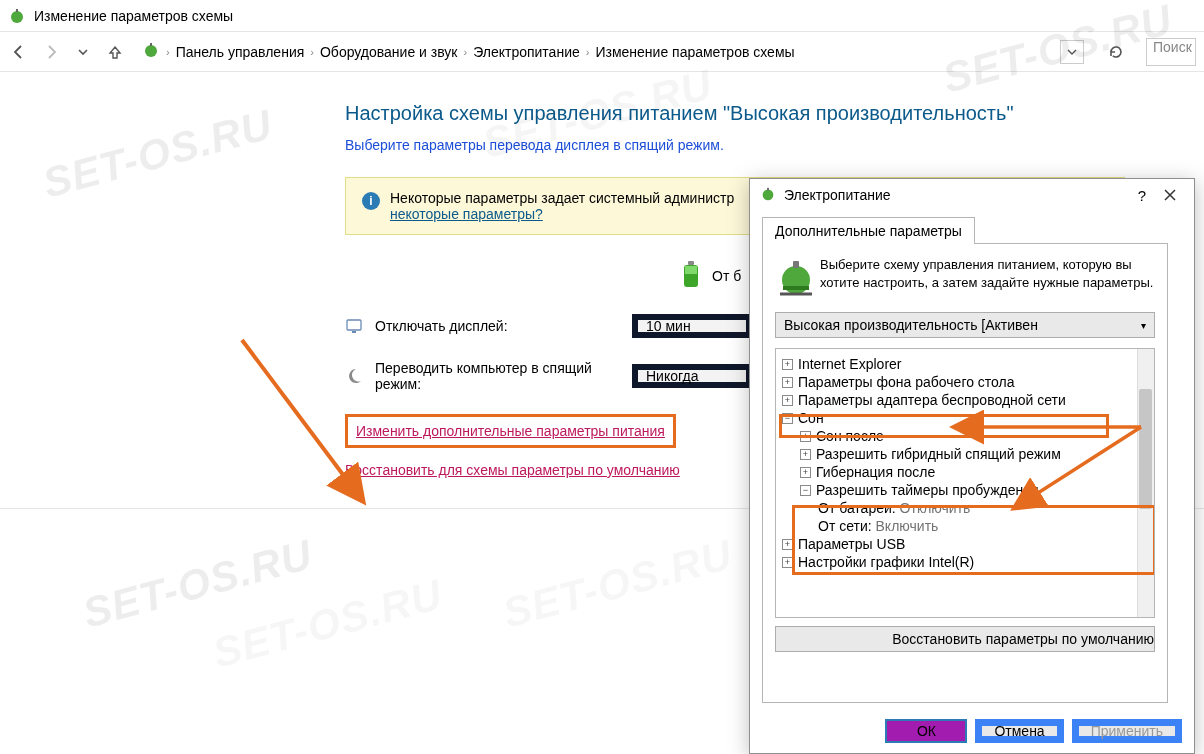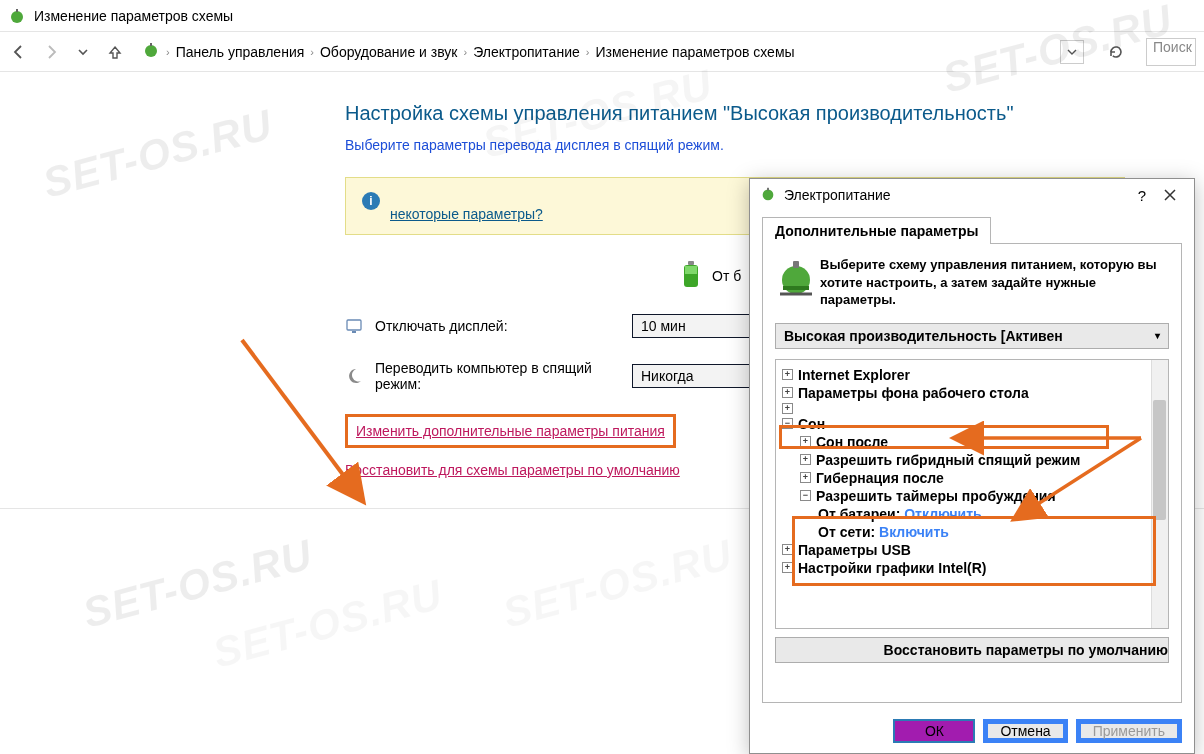--- a/index.html
+++ b/index.html
@@ -25,37 +25,37 @@
 
   .notice { background: #fdf8d8; border: 1px solid #e3dd88; padding: 12px 16px; display: flex; gap: 10px; width: 780px; margin-bottom: 24px; position: relative; }
   .notice-icon { width: 18px; height: 18px; border-radius: 50%; background: #2b7bb5; color: #fff; display: inline-flex; align-items: center; justify-content: center; font-size: 12px; font-weight: bold; flex-shrink: 0; margin-top: 2px; }
   .notice .link { color: #0b5a8b; text-decoration: underline; cursor: pointer; }
 
   .battery-row { display: flex; align-items: center; gap: 10px; margin: 18px 0 22px 335px; }
 
   .setting-row { display: flex; align-items: center; gap: 12px; margin-bottom: 22px; }
   .setting-icon { width: 18px; height: 18px; flex-shrink: 0; }
   .setting-label { width: 245px; }
-  .setting-value { border: 1px solid #0f172a; width: 120px; height: 24px; display: inline-flex; align-items: center; padding: 0 8px; background: #f3f3f3; }
+  .setting-value { border: 6px solid #0f172a; width: 120px; height: 24px; display: inline-flex; align-items: center; padding: 0 8px; background: #f3f3f3; }
 
   .link-row { margin: 14px 0; }
   .link-row a { color: #be185d; text-decoration: underline; cursor: pointer; }
   .highlight-link { border: 3px solid #e56b1f; padding: 6px 8px; display: inline-block; }
 
   .divider { border-top: 1px solid #e5e5e5; margin: 30px -345px 0 -345px; height: 1px; }
 
   
   .annot-arrow1 { position: absolute; left: 232px; top: 330px; pointer-events: none; }
 
   
   .dialog { position: absolute; left: 749px; top: 178px; width: 446px; height: 576px; background: #fff; border: 1px solid #8f8f8f; box-shadow: 0 4px 20px rgba(0,0,0,0.25); }
   .dialog-titlebar { height: 32px; display: flex; align-items: center; padding: 0 10px; }
   .dialog-titlebar .spacer { flex: 1; }
   .dialog-titlebar .tb-btn { width: 28px; height: 28px; display: inline-flex; align-items: center; justify-content: center; cursor: pointer; font-size: 15px; }
-  .dialog-body { padding: 6px 12px 0 12px; position: relative; font-weight: bold; }
+  .dialog-body { padding: 6px 26px 0 12px; position: relative; }
 
   .tab-strip { display: flex; }
   .tab { border: 1px solid #b5b5b5; border-bottom: none; padding: 5px 12px; background: #fff; position: relative; z-index: 2; }
   .tab-panel { border: 1px solid #b5b5b5; margin-top: -1px; padding: 12px; height: 460px; position: relative; }
 
   .desc-row { display: flex; gap: 3px; margin-bottom: 14px; }
   .desc-row .desc-icon { width: 42px; height: 42px; flex-shrink: 0; }
   .desc-row .desc-text { font-size: 13px; line-height: 1.35; }
 
   .plan-select { border: 1px solid #adadad; background: #e9e9e9; height: 26px; display: flex; align-items: center; padding: 0 8px; justify-content: space-between; cursor: pointer; margin-bottom: 10px; }
@@ -64,26 +64,26 @@
   .tree-container { border: 1px solid #b5b5b5; height: 270px; position: relative; padding: 4px 0; overflow: hidden; }
   .tree-scroll { position: absolute; right: 0; top: 0; bottom: 0; width: 17px; background: #f0f0f0; border-left: 1px solid #dcdcdc; }
   .tree-thumb { position: absolute; right: 2px; top: 40px; width: 13px; height: 120px; background: #c6c6c6; border-radius: 2px; }
   .tree { padding: 2px 0; }
   .tree-item { display: flex; align-items: center; padding: 1px 4px; white-space: nowrap; }
   .expander { width: 11px; height: 11px; border: 1px solid #8a8a8a; display: inline-flex; align-items: center; justify-content: center; font-size: 9px; line-height: 1; margin-right: 5px; color: #444; flex-shrink: 0; background: #fff; }
   .lvl1 { padding-left: 6px; }
   .lvl2 { padding-left: 24px; }
   .lvl3 { padding-left: 42px; }
   .tree-box-highlight { position: absolute; border: 3px solid #e56b1f; pointer-events: none; }
-  .val-link { color: #3b82f6; cursor: pointer; }
+  .val-link { color: #737373; cursor: pointer; }
 
   .restore-btn { border: 1px solid #adadad; background: #e9e9e9; height: 26px; display: flex; align-items: center; justify-content: flex-end; margin-top: 8px; cursor: pointer; }
 
   .dialog-buttons { position: absolute; bottom: 10px; right: 12px; display: flex; gap: 8px; }
-  .dlg-btn { border: 5px solid #3b82f6; background: #e9e9e9; height: 24px; min-width: 82px; padding: 0 12px; display: inline-flex; align-items: center; justify-content: center; cursor: pointer; }
+  .dlg-btn { border: 7px solid #3b82f6; background: #e9e9e9; height: 24px; min-width: 82px; padding: 0 12px; display: inline-flex; align-items: center; justify-content: center; cursor: pointer; }
   .dlg-btn.primary { border: 2px solid #2b7bb5; background: #a21caf; }
   .dlg-btn.disabled { color: #999; }
 
   .annot-arrows-dialog { position: absolute; pointer-events: none; }
 
   
   .watermark { position: absolute; color: rgba(0,0,0,0.07); font-size: 42px; font-style: italic; font-weight: bold; transform: rotate(-15deg); pointer-events: none; letter-spacing: 1px; }
 
   
   .gray-text-bottom { position: absolute; left: 135px; bottom: 2px; color: #777; font-size: 15px; }
@@ -162,21 +162,21 @@
     </div>
   </div>
 
   <div class="content">
     <div class="page-title">Настройка схемы управления питанием "Высокая производительность"</div>
     <div class="page-sub">Выберите параметры перевода дисплея в спящий режим.</div>
 
     <div class="notice">
       <span class="notice-icon">i</span>
       <div>
-        <br>
+        <span>Некоторые параметры задает системный администр</span><br>
         <span class="link">некоторые параметры?</span>
       </div>
     </div>
 
     <div class="battery-row">
       <span>
         <svg width="22" height="30" viewBox="0 0 22 30">
             <rect x="4" y="6" width="14" height="22" rx="3" fill="#3da628"></rect>
             <rect x="8" y="2" width="6" height="4" rx="1" fill="#888"></rect>
             <rect x="5" y="7" width="12" height="8" fill="#7fd86a"></rect>
@@ -283,20 +283,21 @@
             <div class="tree-item lvl1">
                 <span class="expander">+</span>
                 <span>Internet Explorer</span>
               </div>
             <div class="tree-item lvl1">
                 <span class="expander">+</span>
                 <span>Параметры фона рабочего стола</span>
               </div>
             <div class="tree-item lvl1">
                 <span class="expander">+</span>
+                <span>Параметры адаптера беспроводной сети</span>
               </div>
             <div class="tree-item lvl1">
                 <span class="expander">−</span>
                 <span>Сон</span>
               </div>
             <div class="tree-item lvl2">
                 <span class="expander">+</span>
                 <span>Сон после</span>
               </div>
             <div class="tree-item lvl2">

